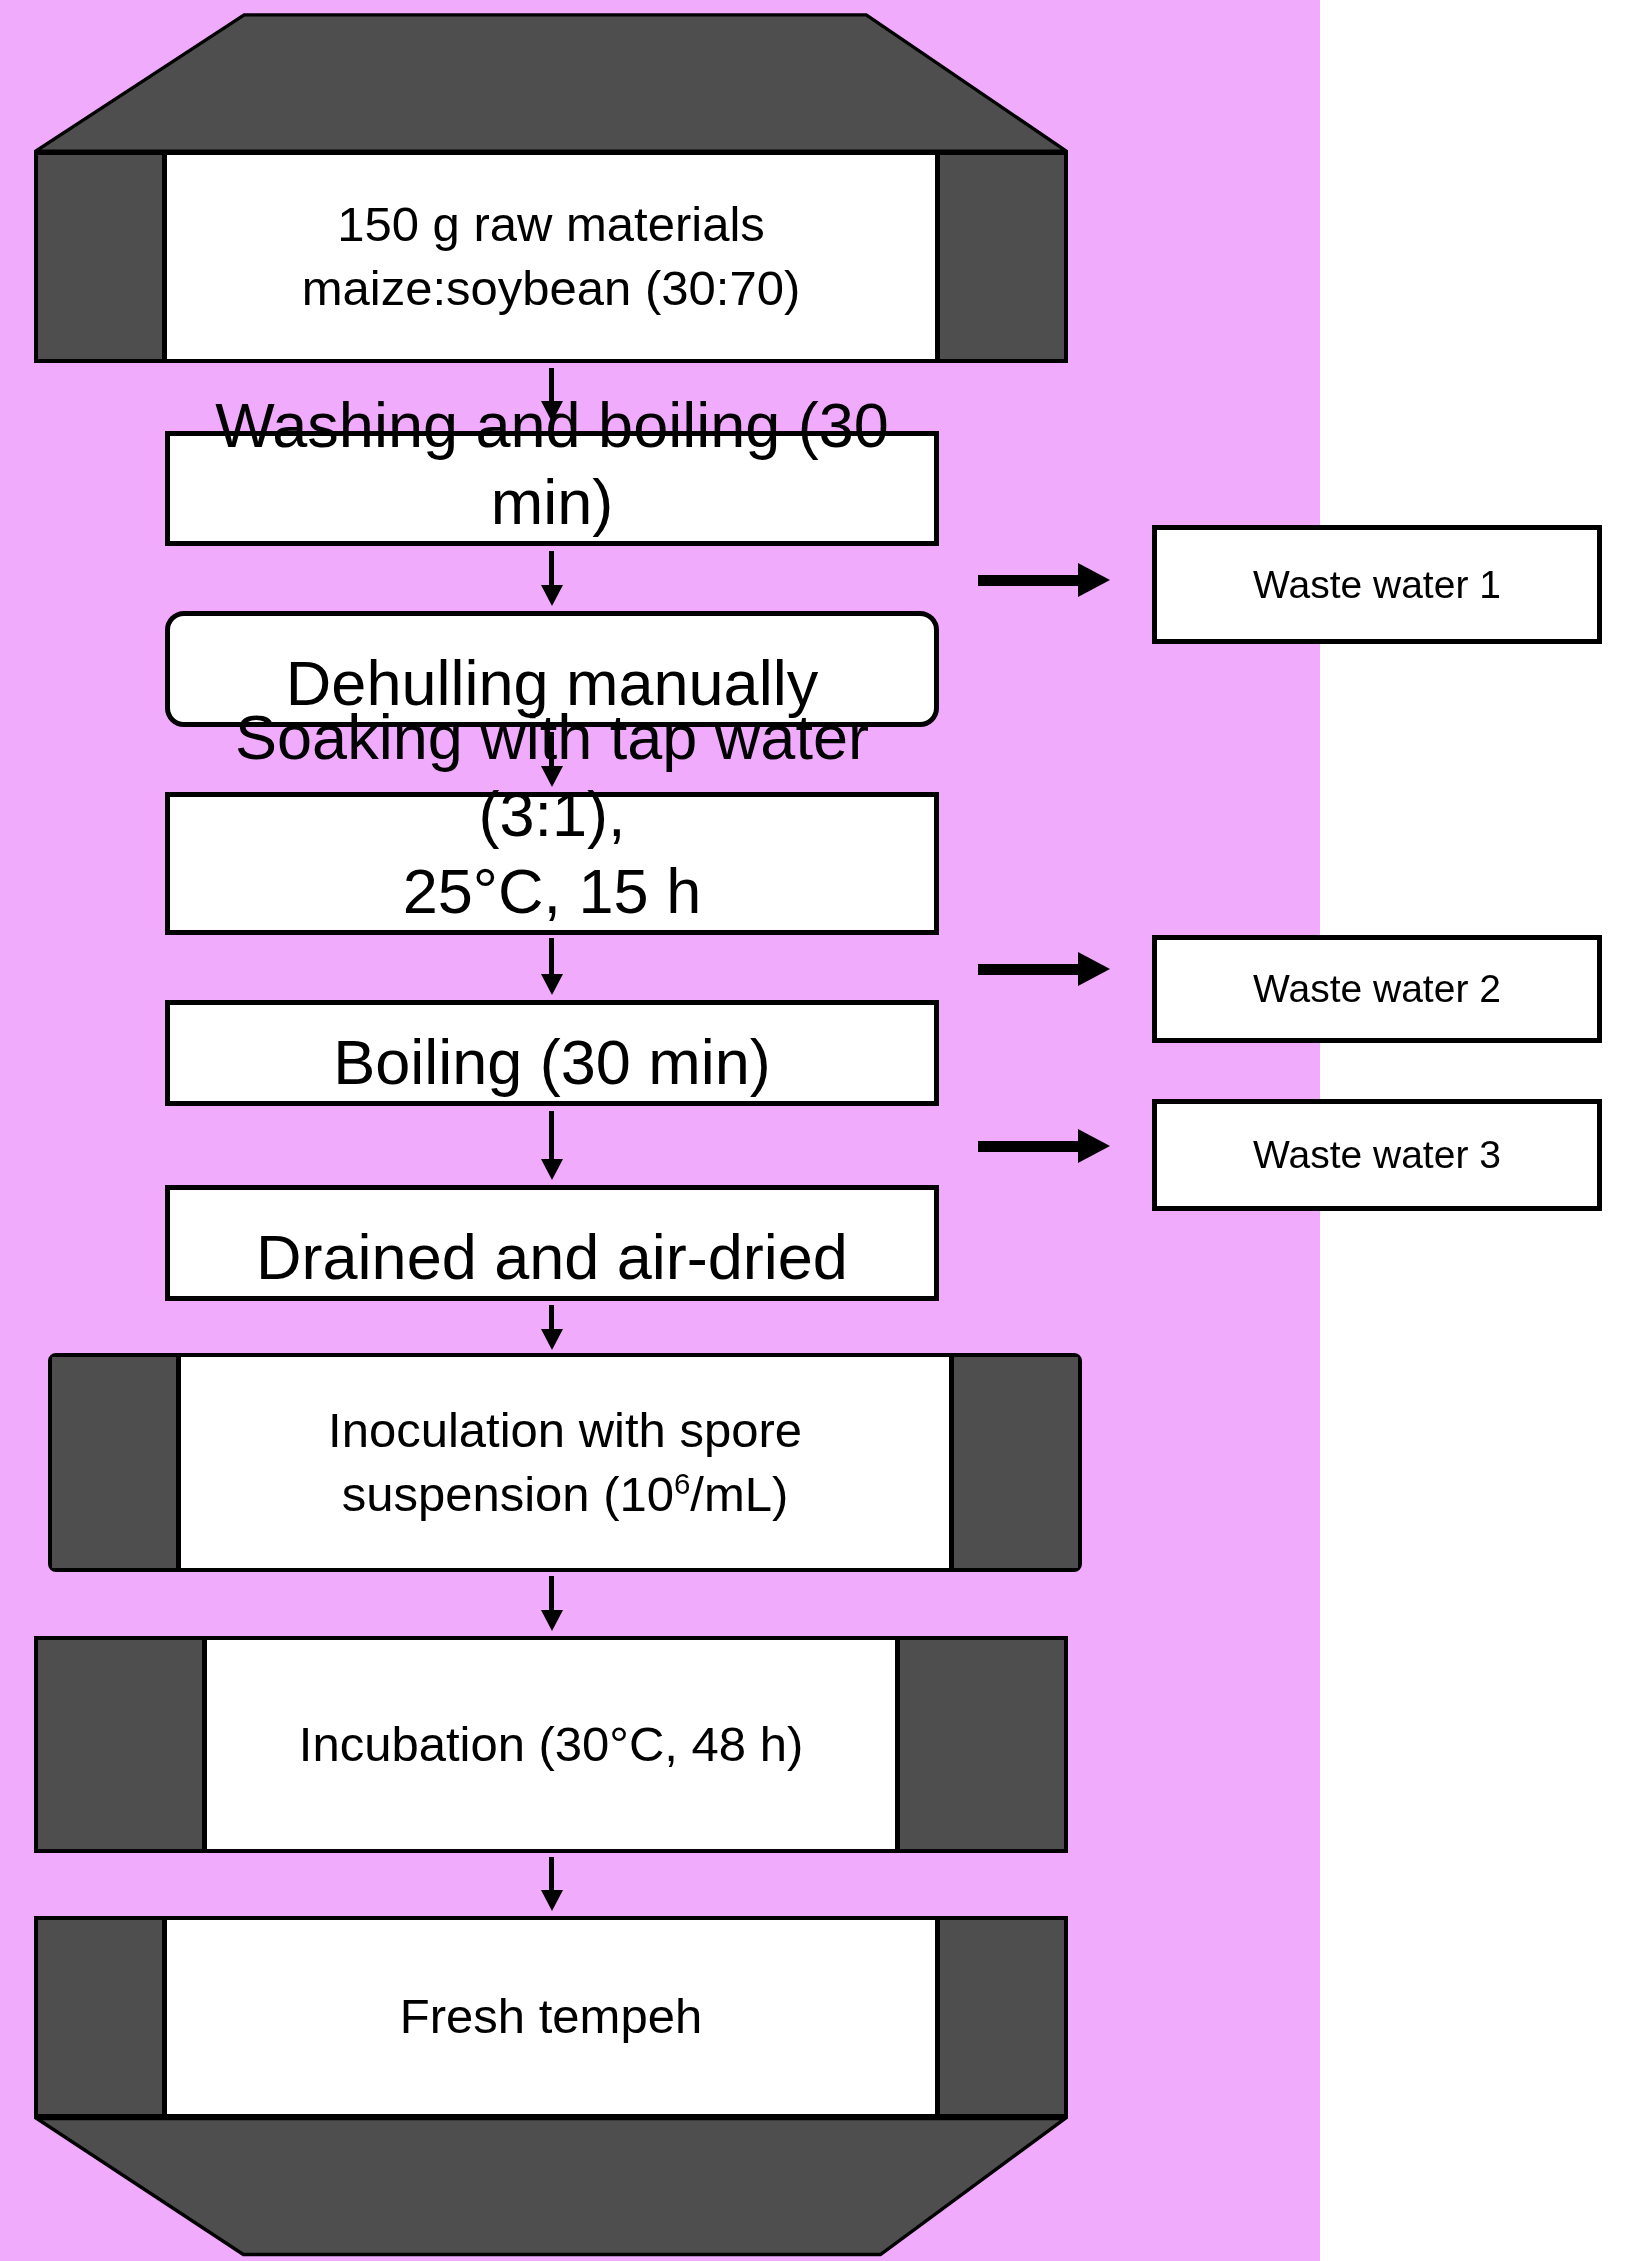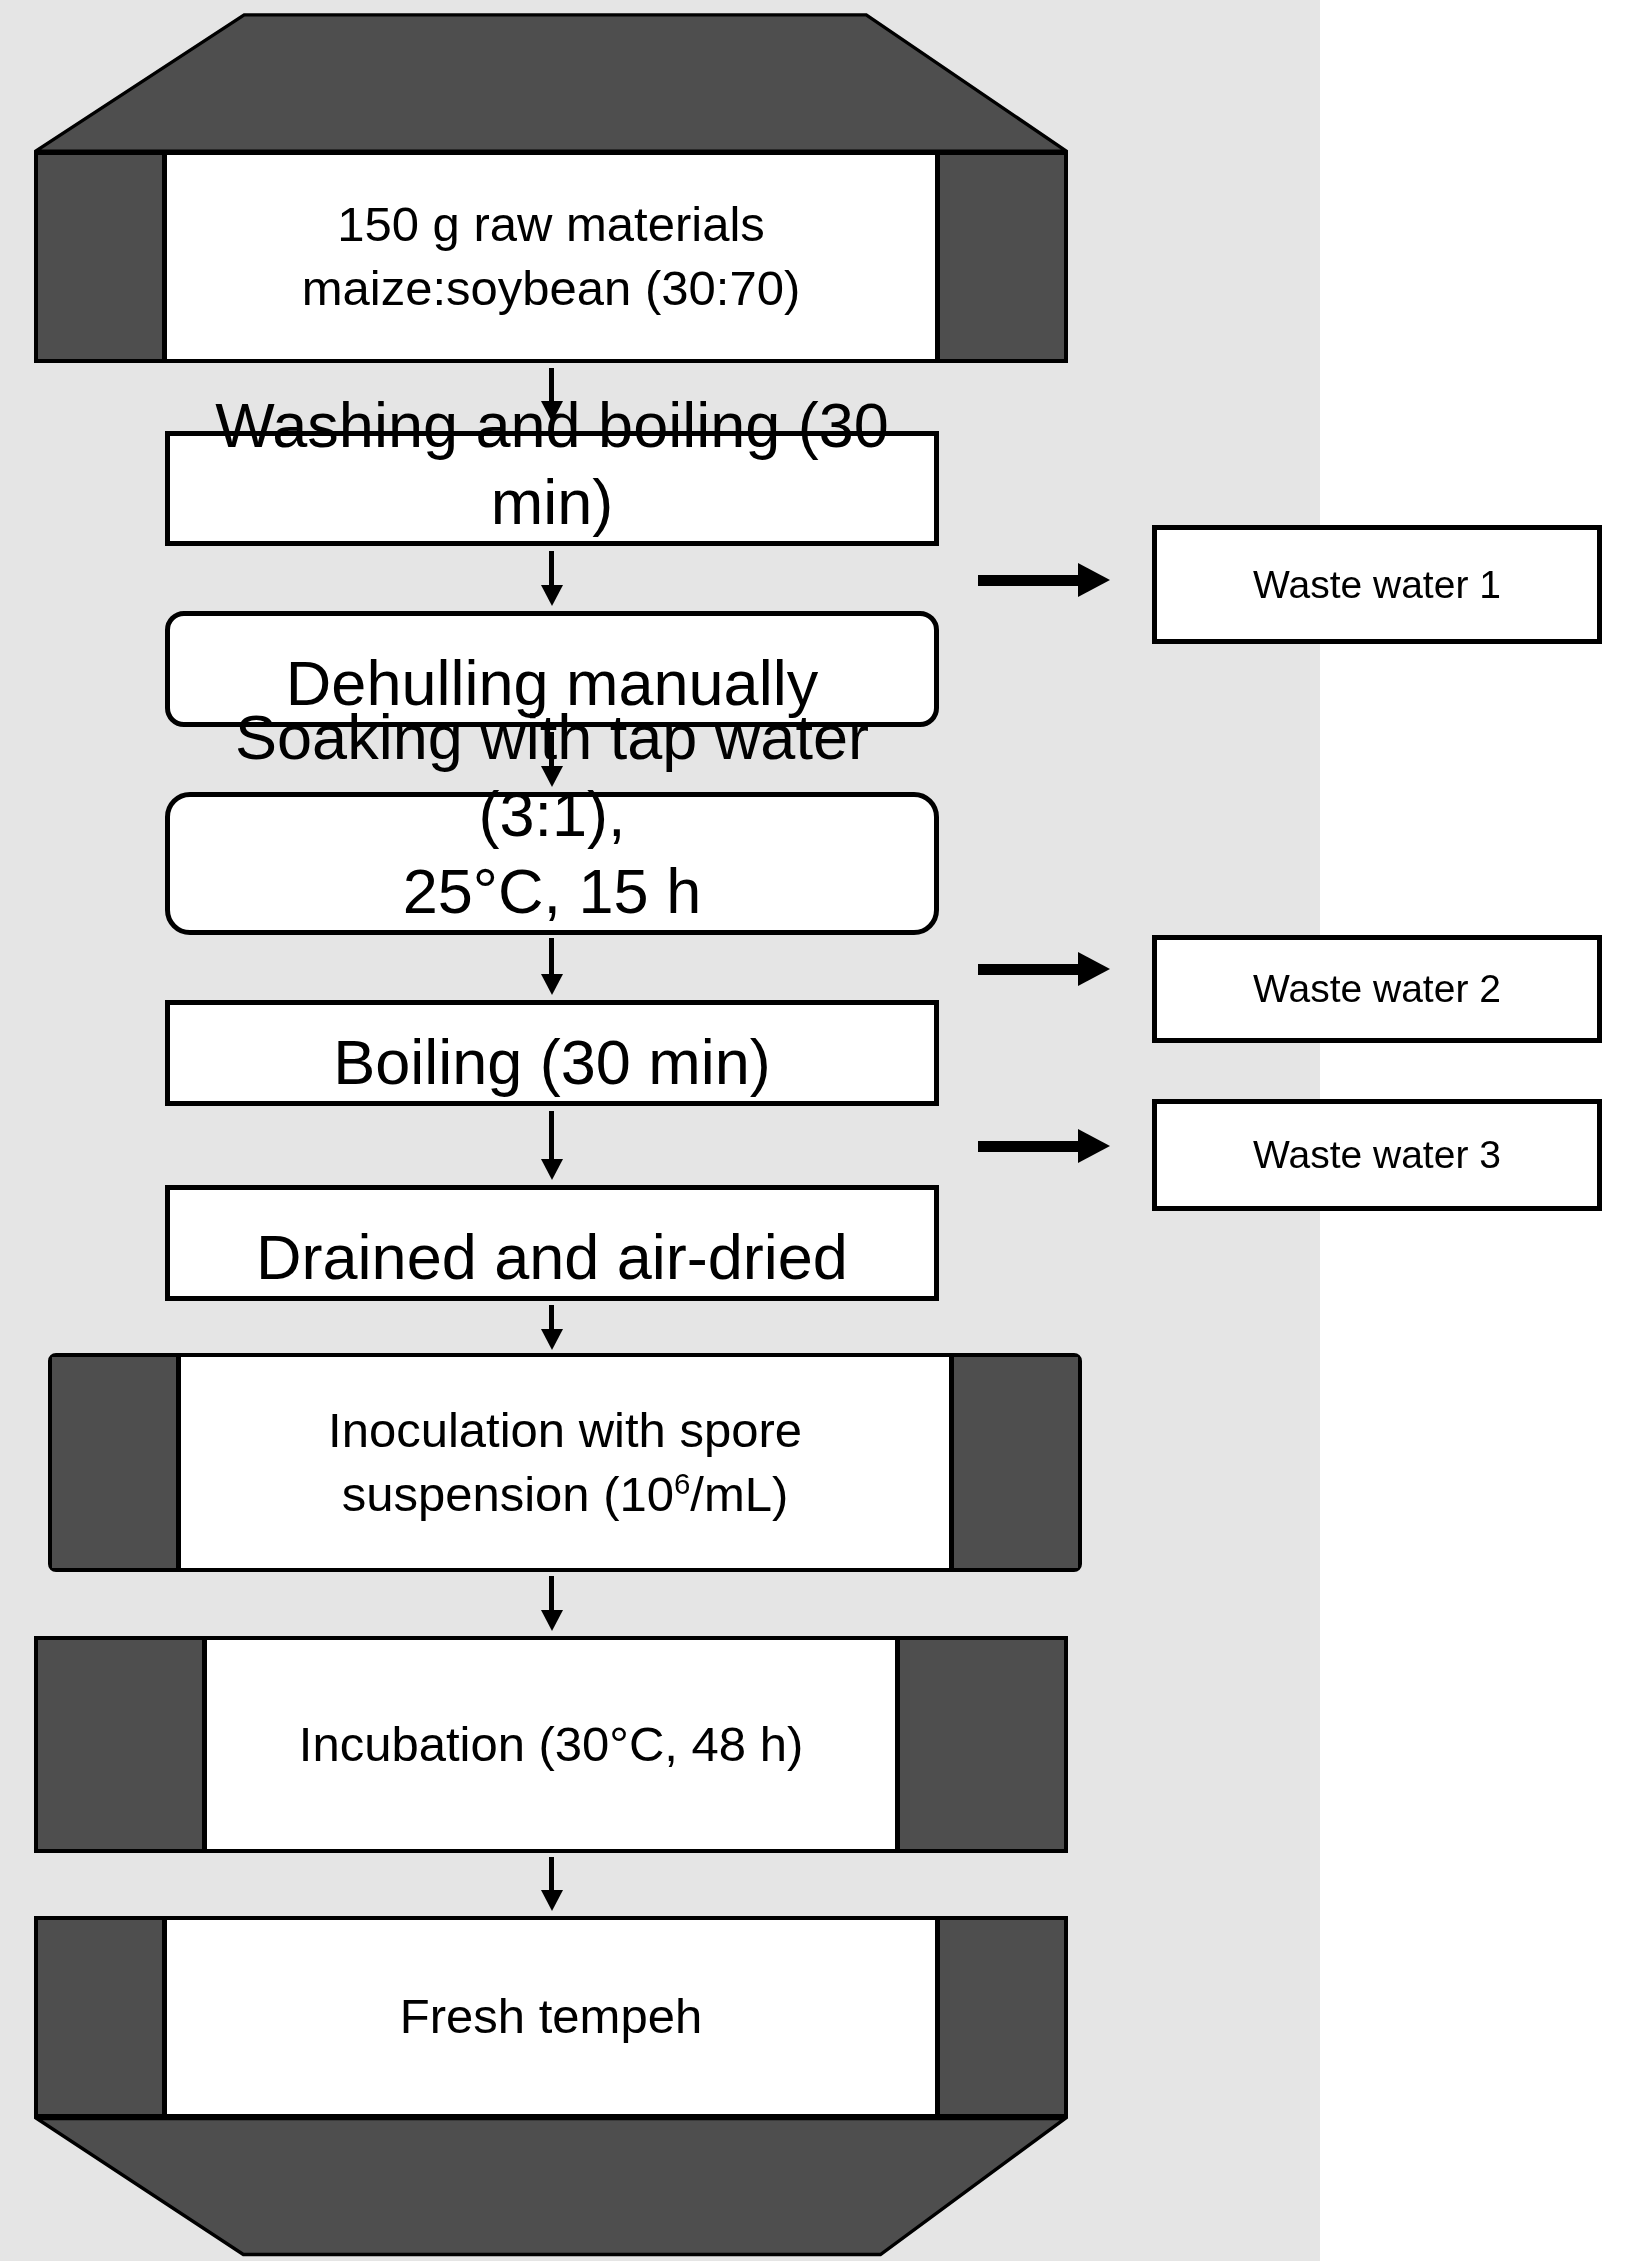--- a/index.html
+++ b/index.html
@@ -1,17 +1,17 @@
 <!DOCTYPE html>
 <html style="font-size:13.4px"><head>
 <meta charset="utf-8">
 <style>
   html,body { margin:0; padding:0; background:#ffffff; }
   .canvas {
-    position:relative; width:1320px; height:2261px; background:#e5e5e5;
+    position:relative; width:1320px; height:2261px; background:#f0abfc;
     font-family:"Liberation Sans", sans-serif; color:#000;
   }
   
   .pbox {
     position:absolute; box-sizing:border-box; border:5.9px solid #000; background:#fff;
     display:flex; align-items:flex-end; justify-content:center; text-align:center;
     font-size:63px; line-height:1.22;
   }
   
   .wbox {
@@ -86,21 +86,21 @@
 
   <div class="pbox" style="left:165px; top:611px; width:774px; height:116px;border-radius:19px;">
     <div>Dehulling manually</div>
   </div>
 
   <div class="varrow" style="left:539px; top:732px; height:55px;">
     <div class="stem"></div>
       <div class="head"></div>
   </div>
 
-  <div class="pbox" style="left:165px; top:792px; width:774px; height:143px;border-radius:25px;">
+  <div class="pbox" style="left:165px; top:792px; width:774px; height:143px;">
     <div>
       <div>Soaking with tap water (3:1),</div>
       <div>25°C, 15 h</div>
     </div>
   </div>
 
   <div class="varrow" style="left:539px; top:938px; height:57px;">
     <div class="stem"></div>
       <div class="head"></div>
   </div>

